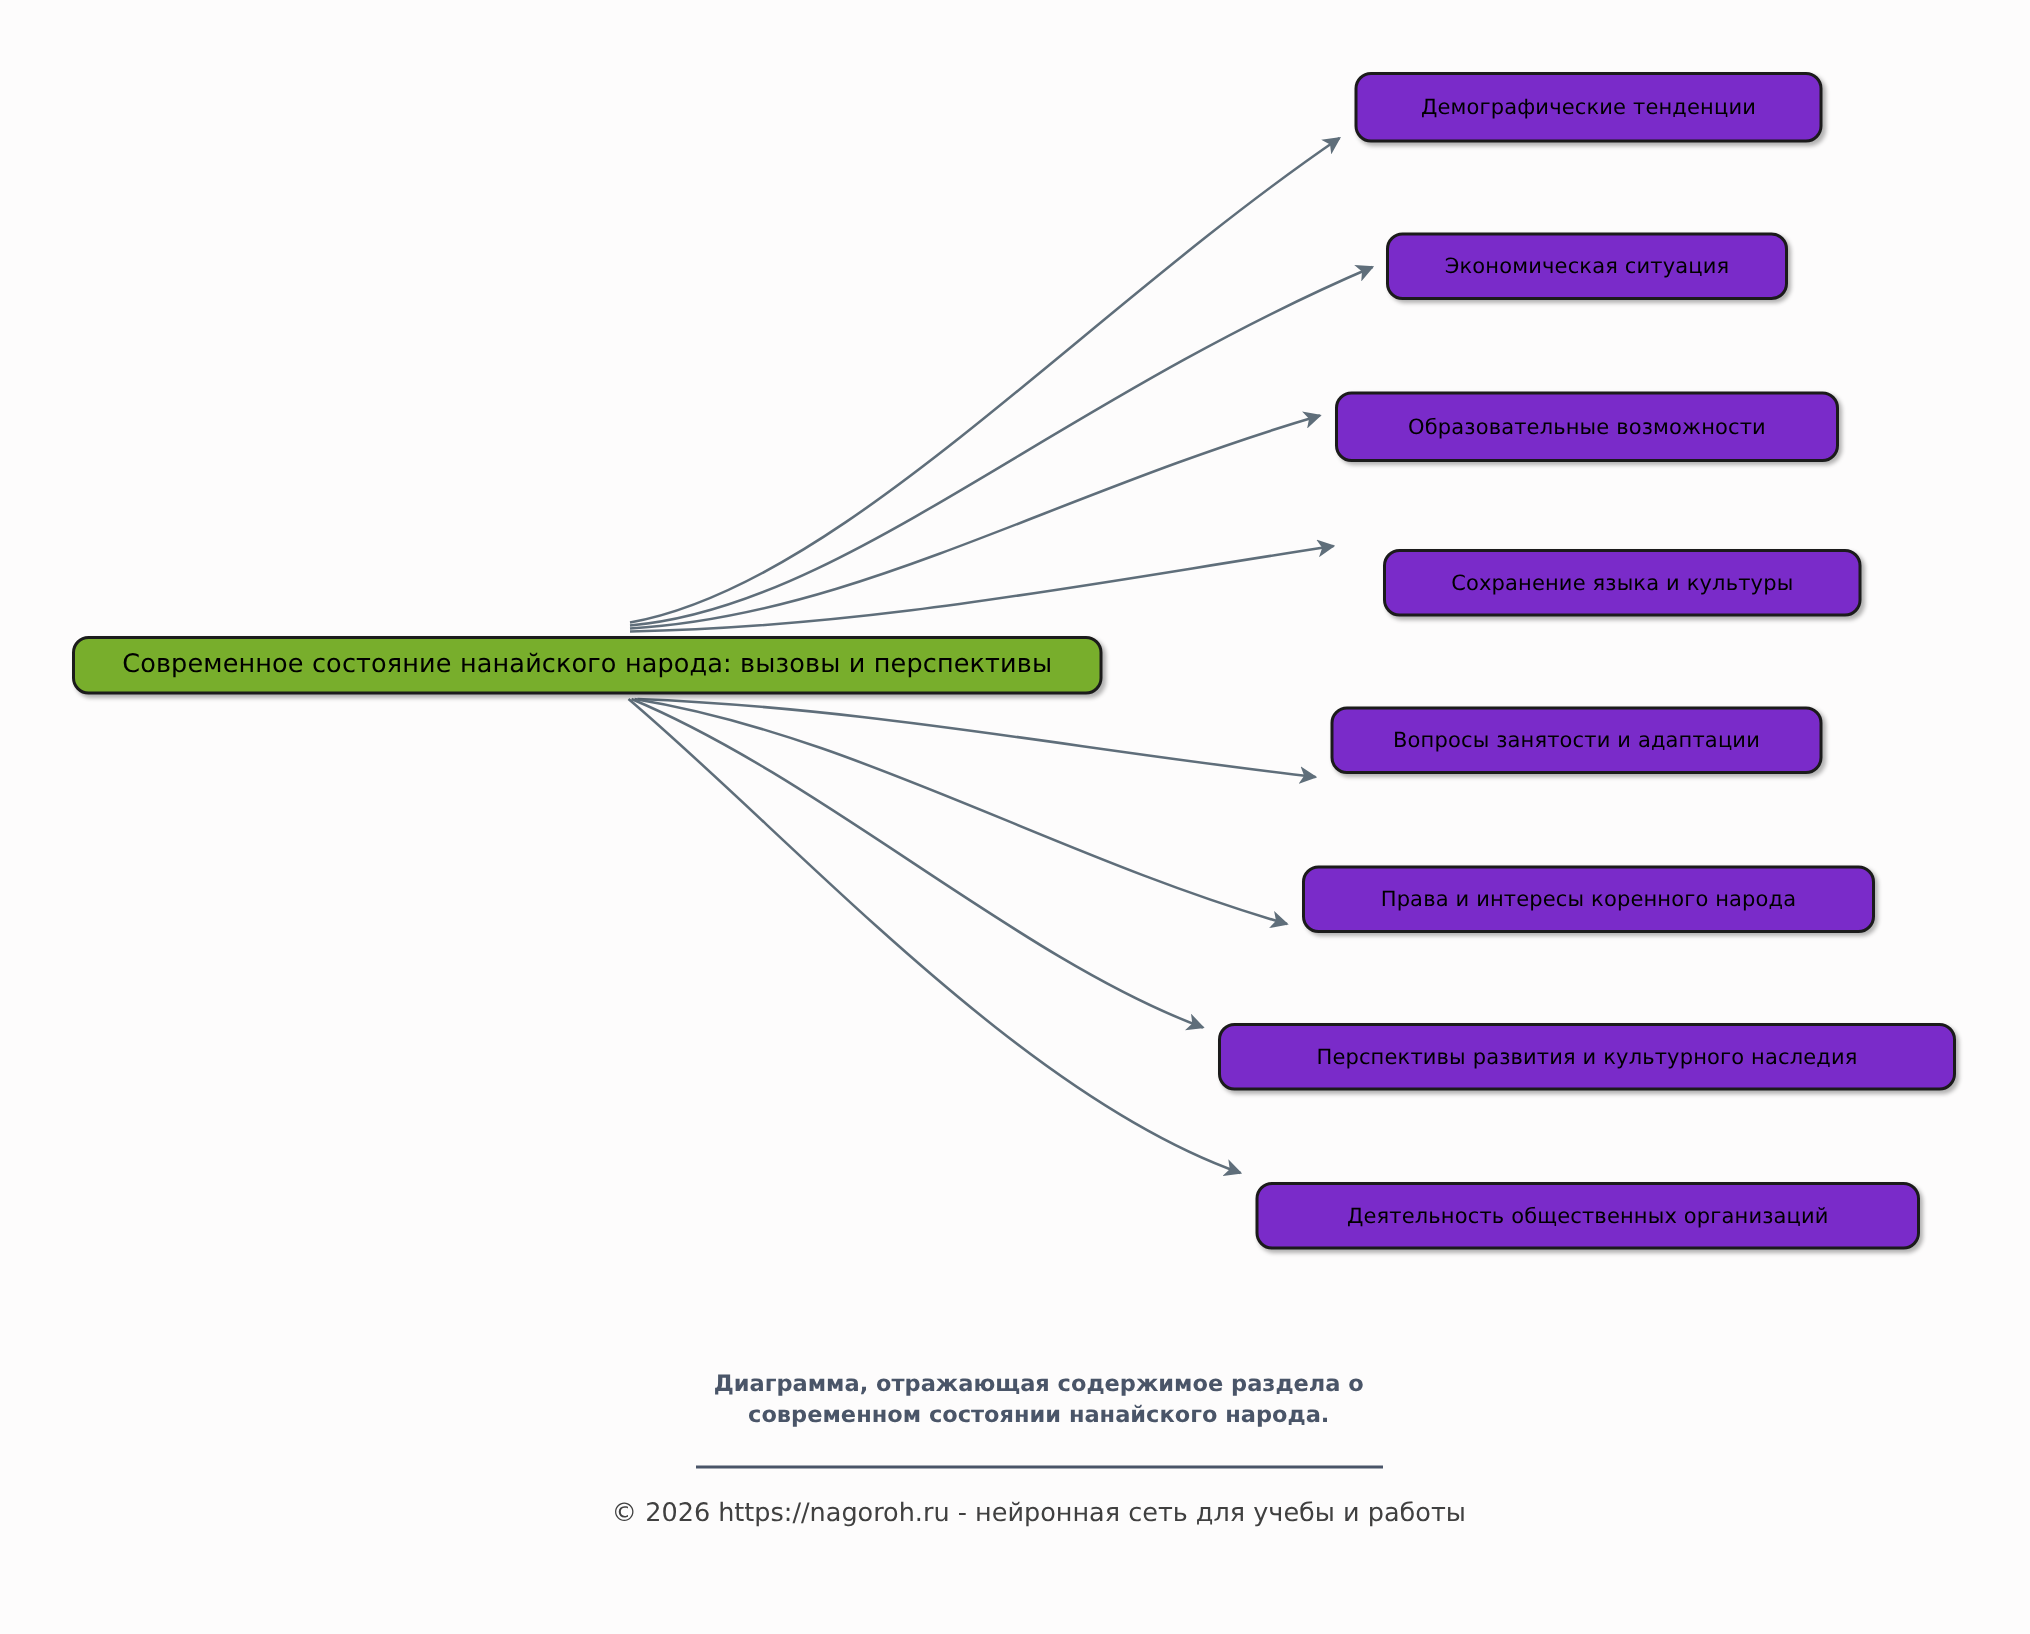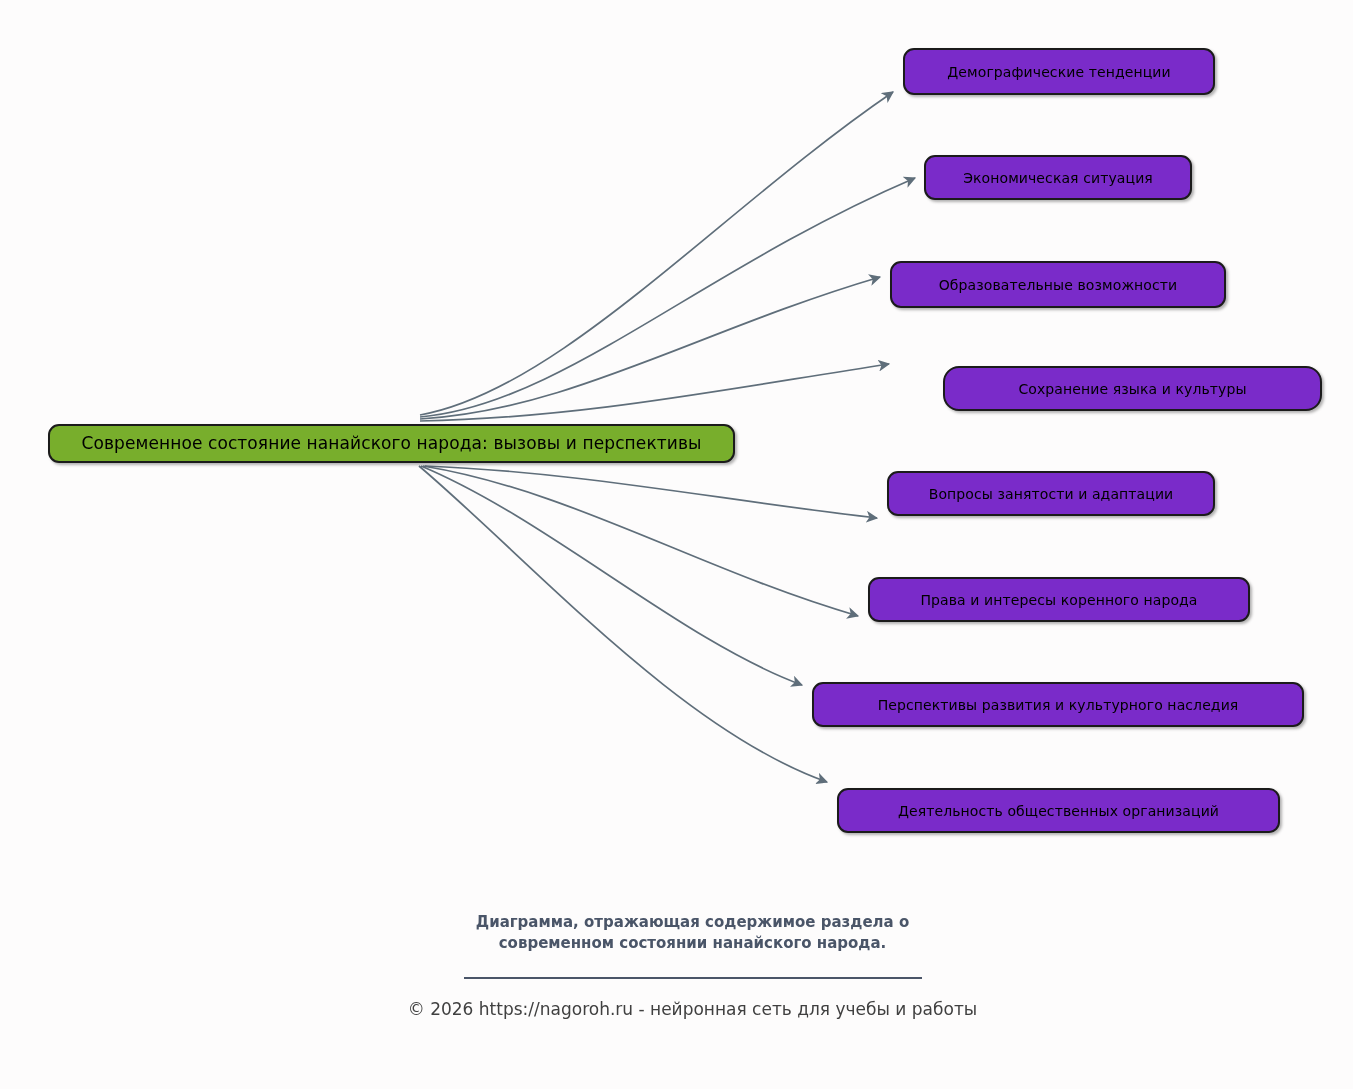--- a/index.html
+++ b/index.html
@@ -124,21 +124,21 @@
   </div>
 
   <div class="node node-child" style="left:924px; top:155px; width:268px; height:45px;">
     <span>Экономическая ситуация</span>
   </div>
 
   <div class="node node-child" style="left:890px; top:261px; width:336px; height:47px;">
     <span>Образовательные возможности</span>
   </div>
 
-  <div class="node node-child" style="left:943px; top:366px; width:379px; height:45px;border-radius:16px;">
+  <div class="node node-child" style="left:922px; top:366px; width:319px; height:45px;">
     <span>Сохранение языка и культуры</span>
   </div>
 
   <div class="node node-child" style="left:887px; top:471px; width:328px; height:45px;">
     <span>Вопросы занятости и адаптации</span>
   </div>
 
   <div class="node node-child" style="left:868px; top:577px; width:382px; height:45px;">
     <span>Права и интересы коренного народа</span>
   </div>

